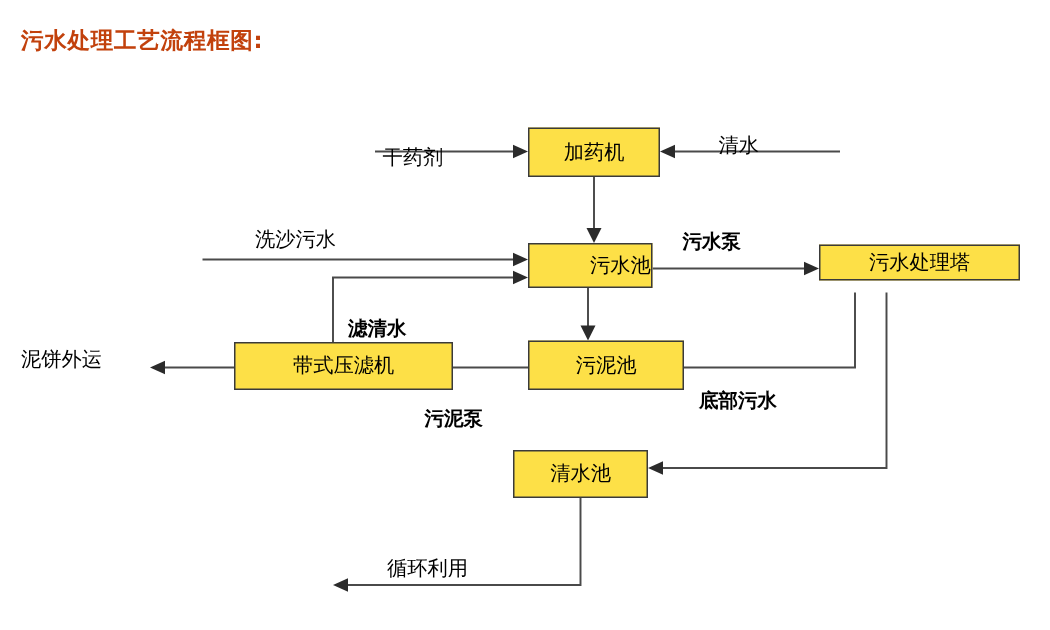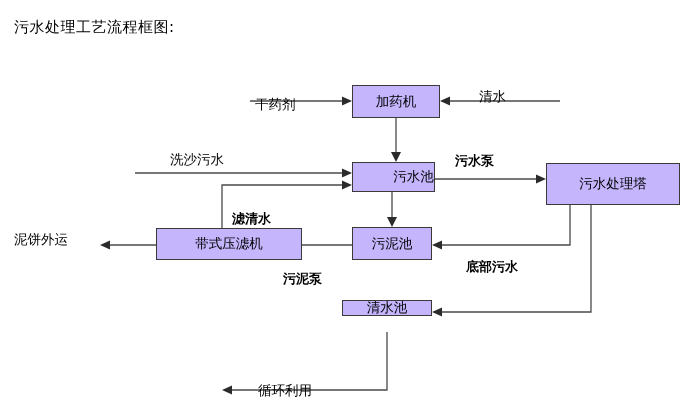--- a/index.html
+++ b/index.html
@@ -4,26 +4,26 @@
 <style>
   html,body{margin:0;padding:0;}
   body{
     width:700px;height:420px;background:#ffffff;
     font-family:"DejaVu Sans","Liberation Sans",sans-serif;
     position:relative;overflow:hidden;
   }
   #diagram{position:absolute;left:0;top:0;width:700px;height:420px;}
   .title{
     position:absolute;left:14px;top:18px;
-    font-size:15px;font-weight:normal;color:#000000;
+    font-size:15px;font-weight:bold;color:#c2410c;
     letter-spacing:0.5px;white-space:nowrap;
   }
   .node{
     position:absolute;box-sizing:border-box;
-    border:1.4px solid #3a3a3a;background:#c4b5fd;
+    border:1.4px solid #3a3a3a;background:#fde047;
     display:flex;align-items:center;justify-content:center;
     font-size:13.5px;color:#000;white-space:nowrap;
   }
   .edge-label{
     position:absolute;font-size:13px;color:#000;white-space:nowrap;font-weight:bold;
   }
   .io-label{
     position:absolute;font-size:13.5px;color:#000;white-space:nowrap;
   }
   svg line, svg polyline{stroke:#4a4a4a;stroke-width:1.3;fill:none;}
@@ -100,45 +100,45 @@
   </svg>
 
   <div class="node" style="left:352px;top:85px;width:88px;height:33px;">
     <span>加药机</span>
   </div>
 
   <div class="node" style="left:352px;top:162px;width:83px;height:30px;padding-left:40px;">
     <span>污水池</span>
   </div>
 
-  <div class="node" style="left:546px;top:163px;width:134px;height:42px;">
+  <div class="node" style="left:546px;top:163px;width:134px;height:24px;">
     <span>污水处理塔</span>
   </div>
 
   <div class="node" style="left:156px;top:228px;width:146px;height:32px;">
     <span>带式压滤机</span>
   </div>
 
-  <div class="node" style="left:352px;top:227px;width:80px;height:33px;">
+  <div class="node" style="left:352px;top:227px;width:104px;height:33px;">
     <span>污泥池</span>
   </div>
 
-  <div class="node" style="left:342px;top:300px;width:90px;height:16px;">
+  <div class="node" style="left:342px;top:300px;width:90px;height:32px;">
     <span>清水池</span>
   </div>
 
   <div class="io-label" style="left:255px;top:96px;">干药剂</div>
 
   <div class="io-label" style="left:479px;top:88px;">清水</div>
 
   <div class="io-label" style="left:170px;top:151px;">洗沙污水</div>
 
   <div class="io-label" style="left:14px;top:231px;">泥饼外运</div>
 
-  <div class="io-label" style="left:258px;top:370px;margin-top:12px;">循环利用</div>
+  <div class="io-label" style="left:258px;top:370px;">循环利用</div>
 
   <div class="edge-label" style="left:232px;top:190px;margin-top:20px;">滤清水</div>
 
   <div class="edge-label" style="left:455px;top:152px;">污水泵</div>
 
   <div class="edge-label" style="left:283px;top:228px;margin-top:42px;">污泥泵</div>
 
   <div class="edge-label" style="left:466px;top:226px;margin-top:32px;">底部污水</div>
 
 </div>

